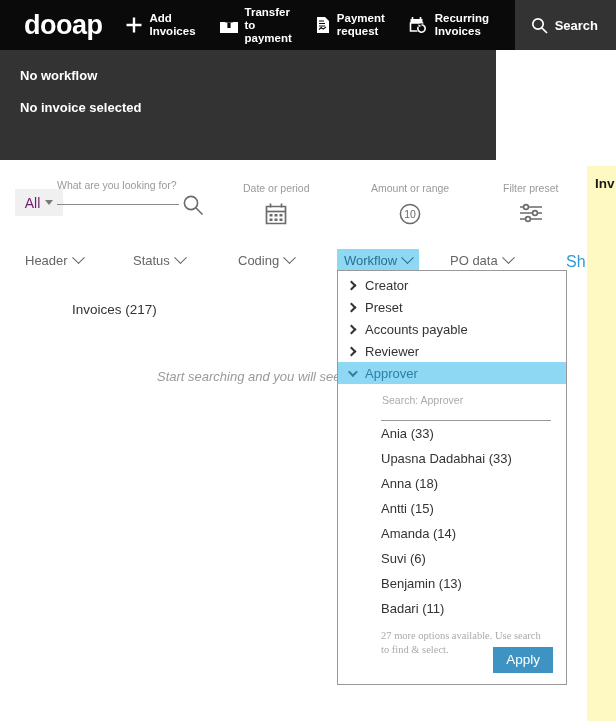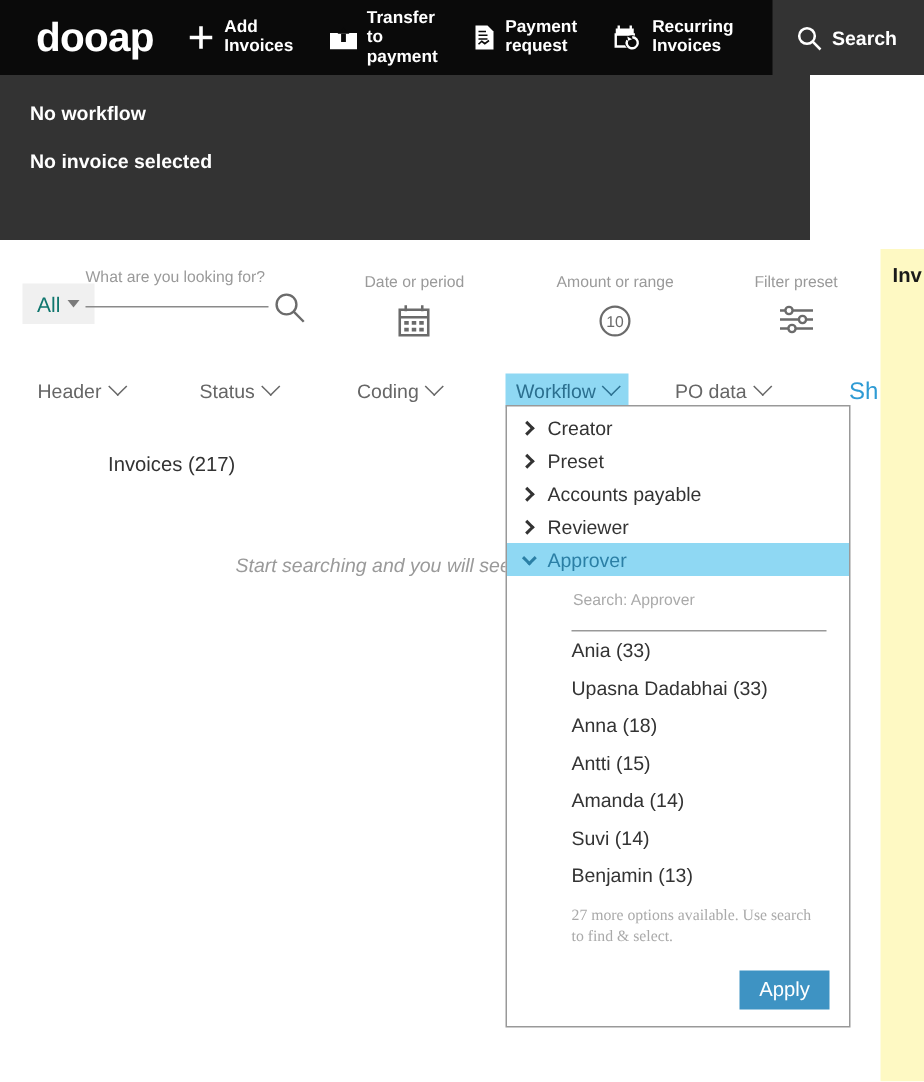--- a/index.html
+++ b/index.html
@@ -27,34 +27,34 @@
   .navitem .nlabel { font-size: 11.5px; font-weight: bold; line-height: 13px; }
   .navitem .nlabel span { display: block; }
   .navicon { flex: 0 0 auto; display: flex; align-items: center; justify-content: center; }
   .navitem.search {
     background: #333333; margin-left: auto; padding: 0 18px 0 16px;
   }
   .navitem.search .nlabel { font-size: 13px; }
 
   
   .subhead {
-    position: absolute; left: 0; top: 50px; width: 540px; height: 110px;
+    position: absolute; left: 0; top: 50px; width: 496px; height: 110px;
     background: #333333; color: #ffffff; padding: 18px 0 0 20px;
   }
   .subhead .line { font-size: 13px; font-weight: bold; margin-bottom: 17px; }
 
   
   .searchbar {
     position: absolute; left: 0; top: 160px; width: 616px; height: 78px;
     background: #ffffff;
   }
   .sb-all {
     position: absolute; left: 15px; top: 189px; width: 48px; height: 27px;
     background: #f0f0f0; display: flex; align-items: center; justify-content: center;
-    gap: 5px; color: #0f766e; font-size: 14px; cursor: pointer;
+    gap: 5px; color: #701a75; font-size: 14px; cursor: pointer;
   }
   .caret-d {
     width: 0; height: 0; border-left: 4px solid transparent;
     border-right: 4px solid transparent; border-top: 5px solid #7a7a7a;
   }
   .sb-field { position: absolute; left: 57px; top: 179px; width: 122px; }
   .sb-field .flabel { font-size: 10.5px; color: #9a9a9a; margin-bottom: 13px; }
   .sb-field .fline { height: 1px; background: #8a8a8a; width: 122px; }
   .sb-searchicon { position: absolute; left: 182px; top: 194px; cursor: pointer; }
 
@@ -321,22 +321,23 @@
     </div>
 
     <div class="dd-search">Search: Approver</div>
     <div class="dd-rule"></div>
 
     <div class="dd-opt">Ania (33)</div>
     <div class="dd-opt">Upasna Dadabhai (33)</div>
     <div class="dd-opt">Anna (18)</div>
     <div class="dd-opt">Antti (15)</div>
     <div class="dd-opt">Amanda (14)</div>
-    <div class="dd-opt">Suvi (14)</div>
+    <div class="dd-opt">Suvi (6)</div>
     <div class="dd-opt">Benjamin (13)</div>
+    <div class="dd-opt">Badari (11)</div>
 
     <div class="dd-note">27 more options available. Use search to find &amp; select.</div>
 
     <div class="dd-apply-wrap">
       <button class="dd-apply">Apply</button>
     </div>
   </div>
 
 </div>
 

